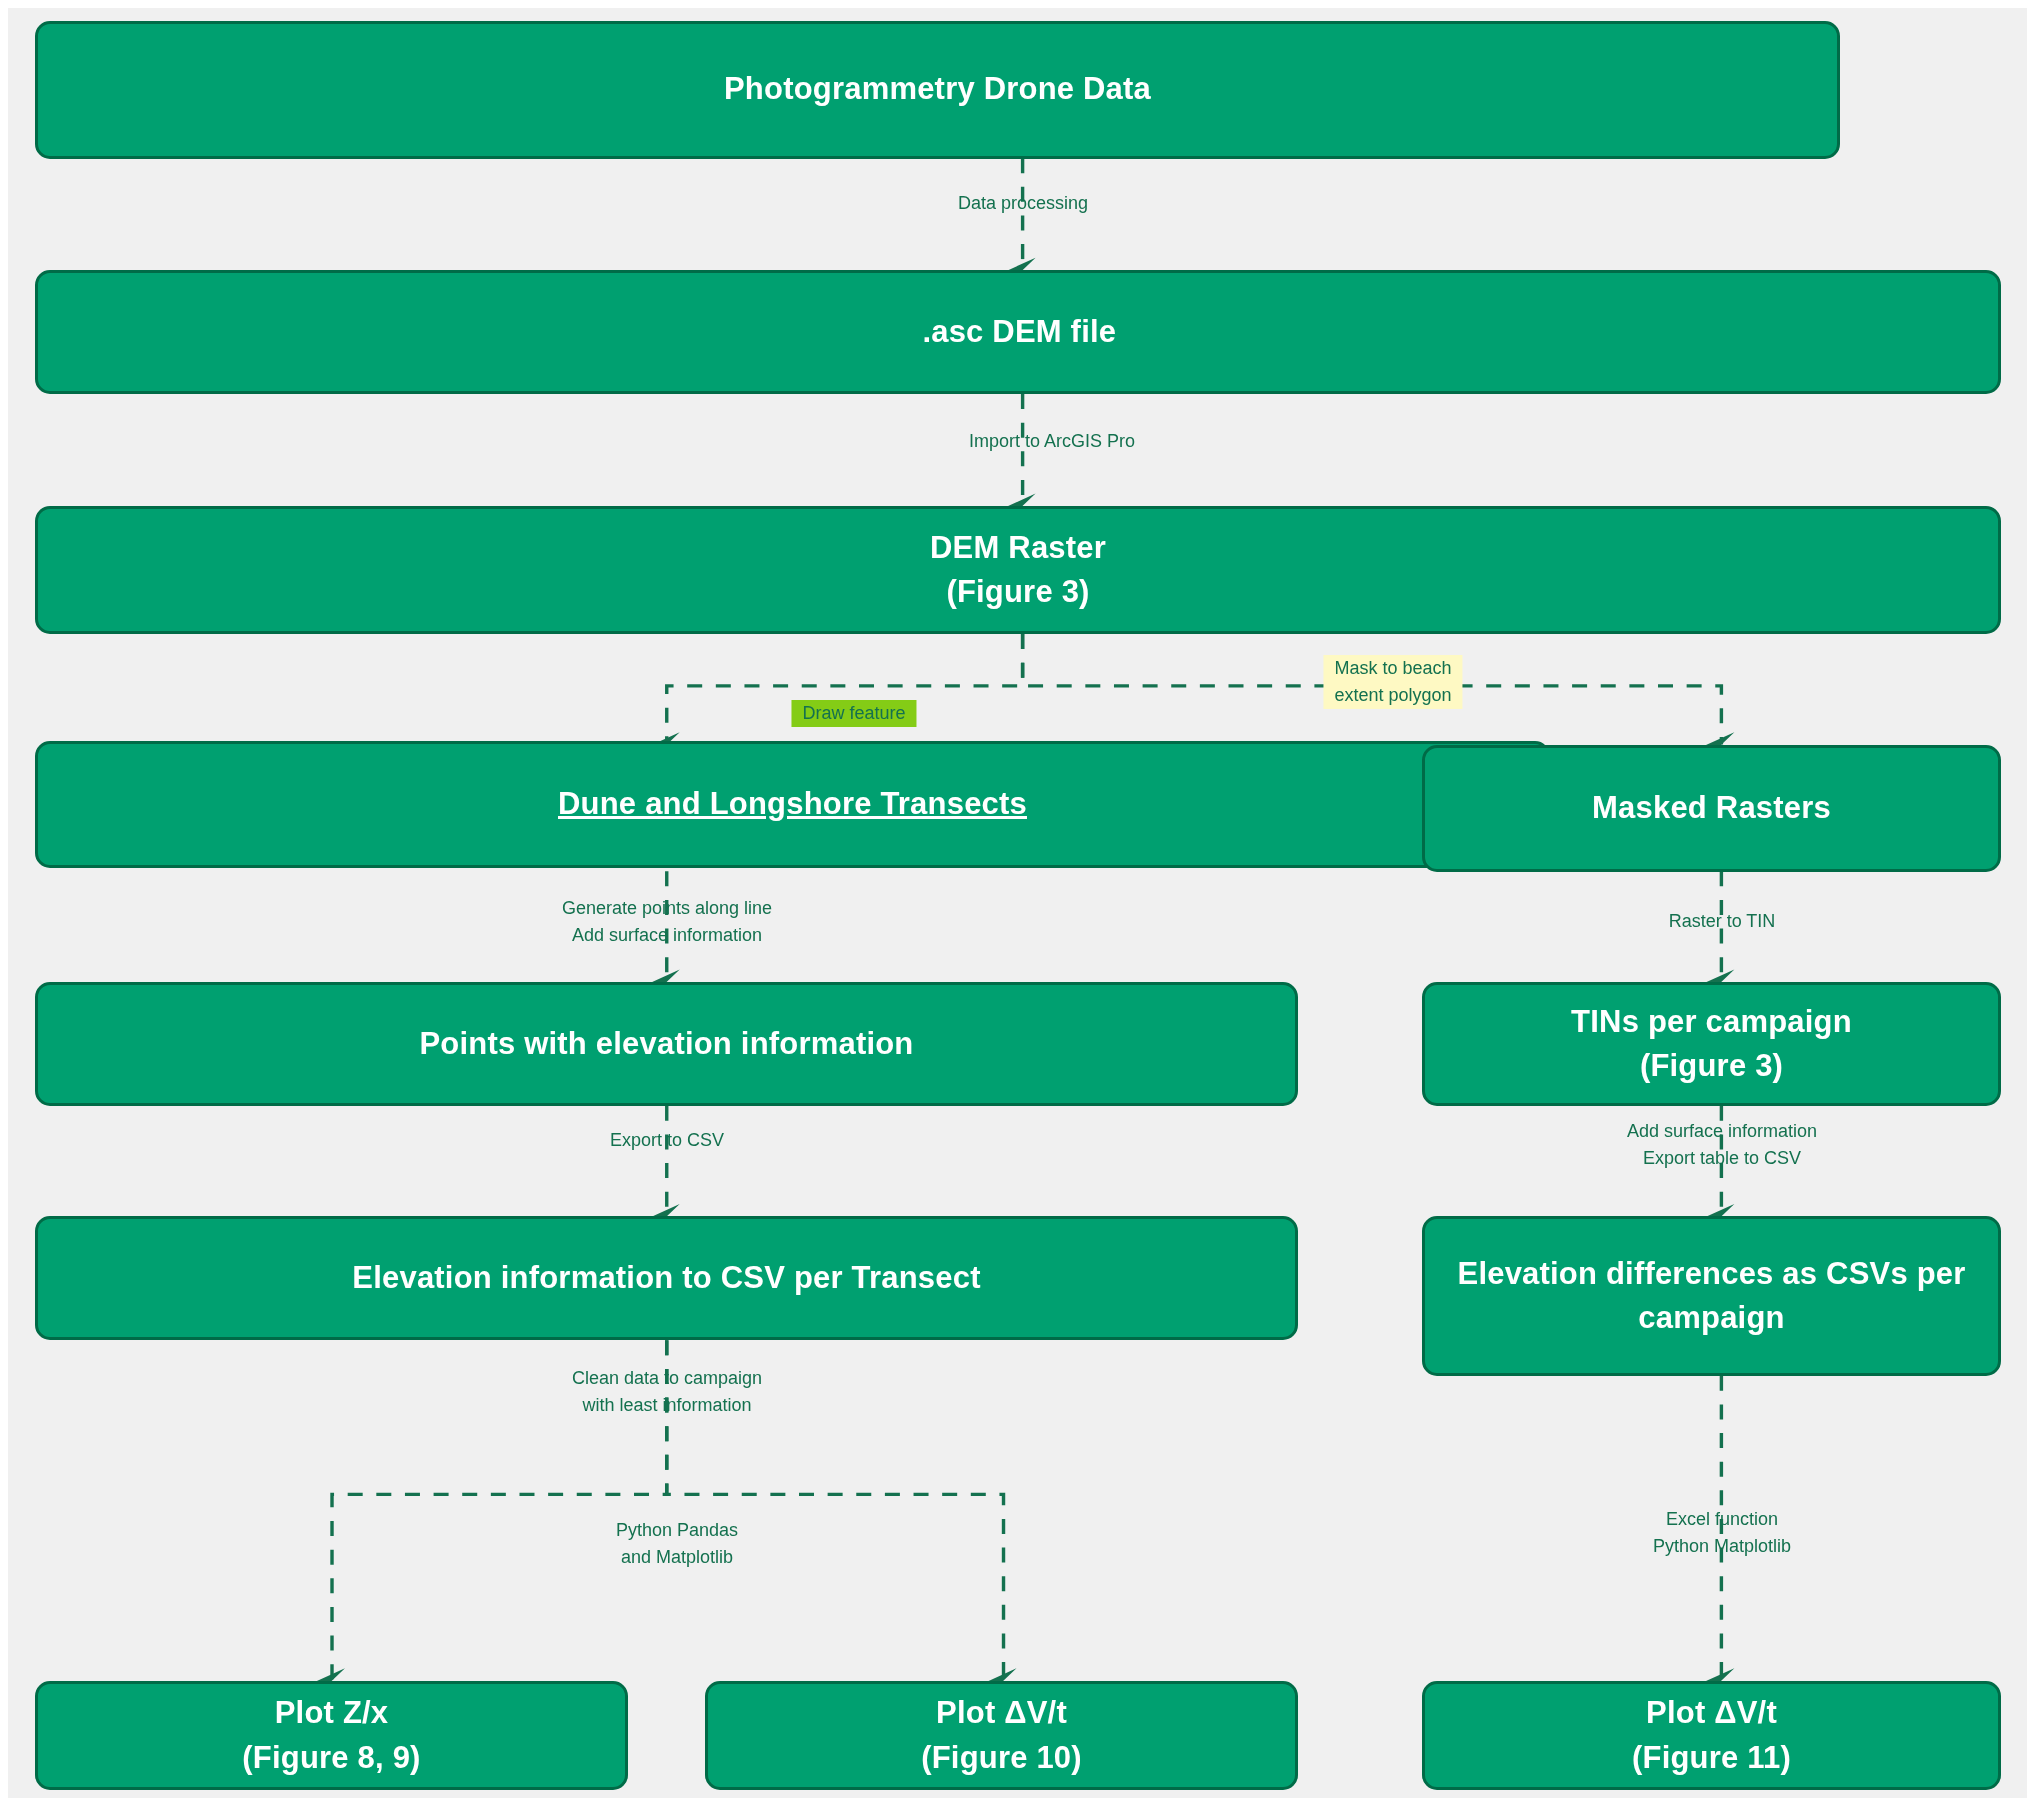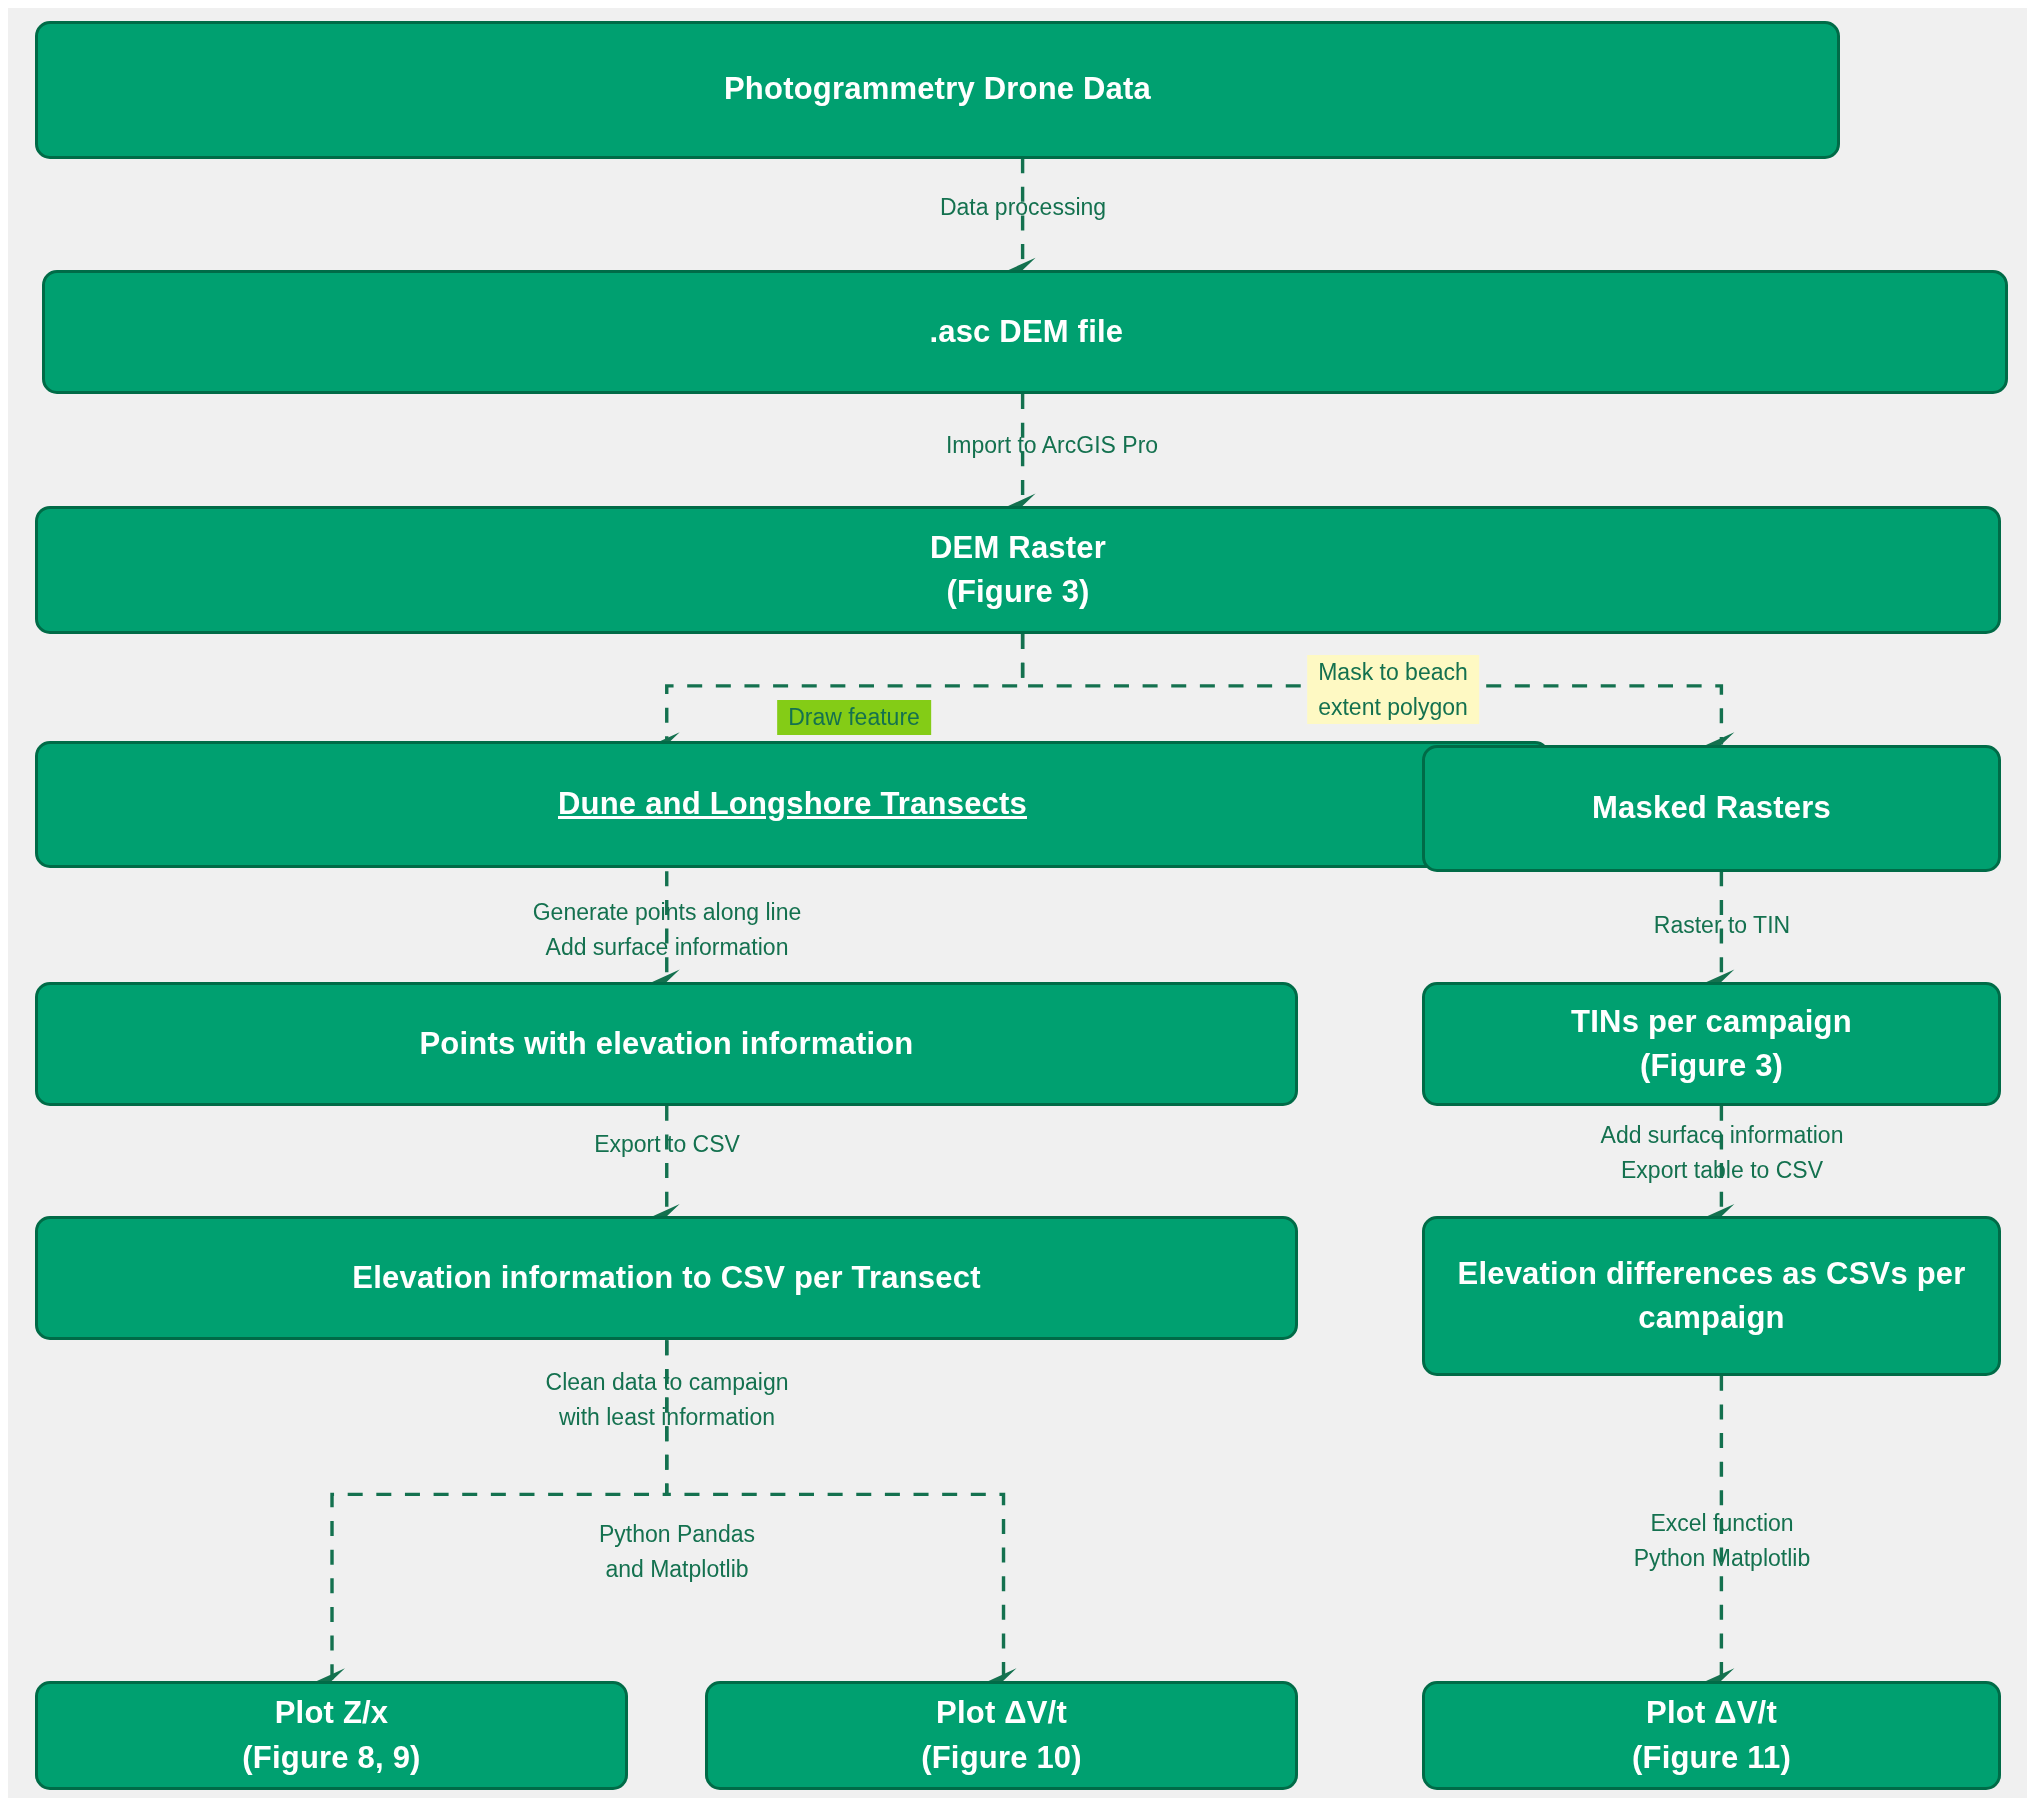--- a/index.html
+++ b/index.html
@@ -36,21 +36,21 @@
     font-weight:600;
     line-height:1.42;
     text-align:center;
     letter-spacing:0.2px;
     padding:4.1px 16.4px;
   }
   .node .ln{display:block;}
   .edge-label{
     position:absolute;
     color:#14714f;
-    font-size:23px;
+    font-size:18px;
     font-weight:400;
     line-height:1.5;
     text-align:center;
     white-space:pre-line;
     transform:translateX(-50%);
   }
 </style>
 </head>
 <body>
 
@@ -87,21 +87,21 @@
       <path d="M978,1966 L978,2192 L1472,2192 L1472,2465"></path>
 
       <path d="M2525,2018 L2525,2465"></path>
     </g>
   </svg>
 
   <div class="node" style="left:35px;top:20.5px;width:1805px;height:138px;">
     <span class="ln">Photogrammetry Drone Data</span>
   </div>
 
-  <div class="node" style="left:42px;top:270px;width:1966px;height:124px;padding-left:19px;">
+  <div class="node" style="left:35px;top:270px;width:1966px;height:124px;padding-left:19px;">
     <span class="ln">.asc DEM file</span>
   </div>
 
   <div class="node" style="left:35px;top:506px;width:1966px;height:128px;">
     <span class="ln">DEM Raster</span>
     <span class="ln">(Figure 3)</span>
   </div>
 
   <div class="node" style="left:35px;top:741px;width:1515px;height:127px;text-decoration:underline;">
     <span class="ln">Dune and Longshore Transects</span>

